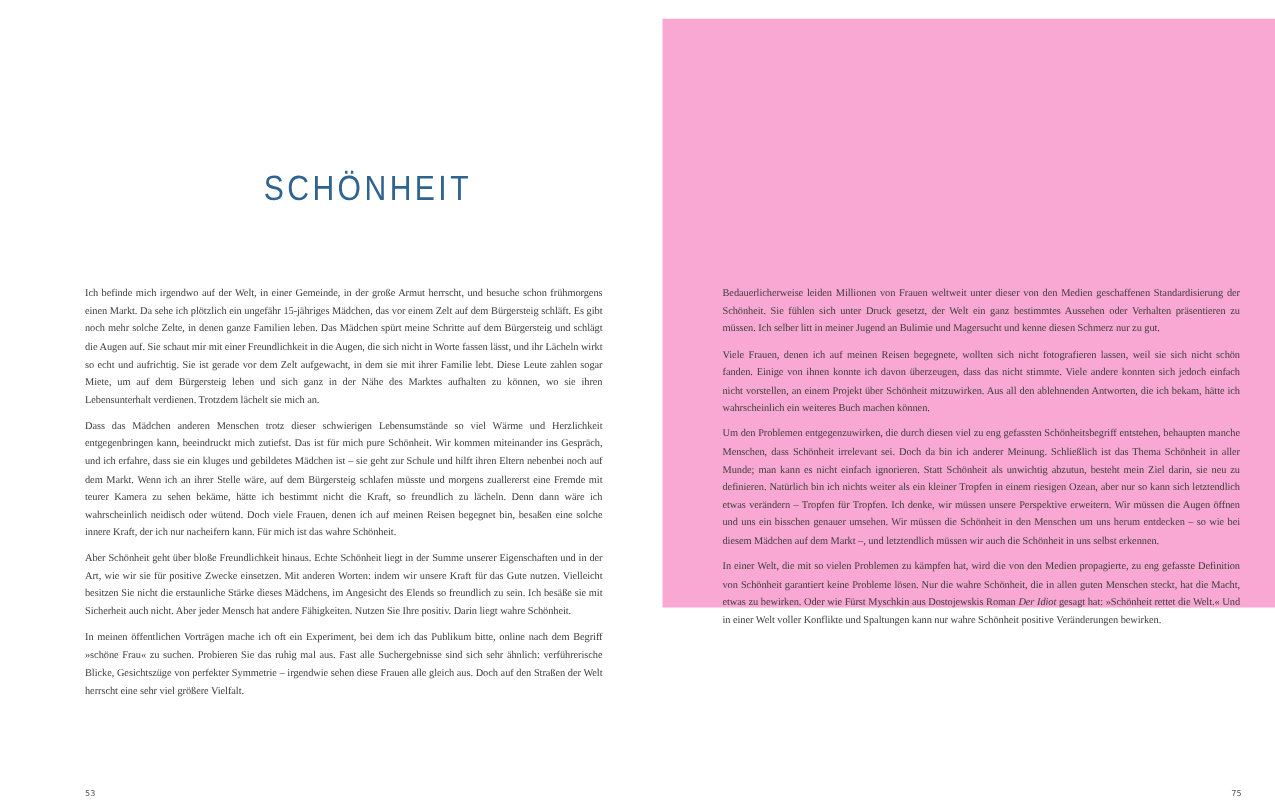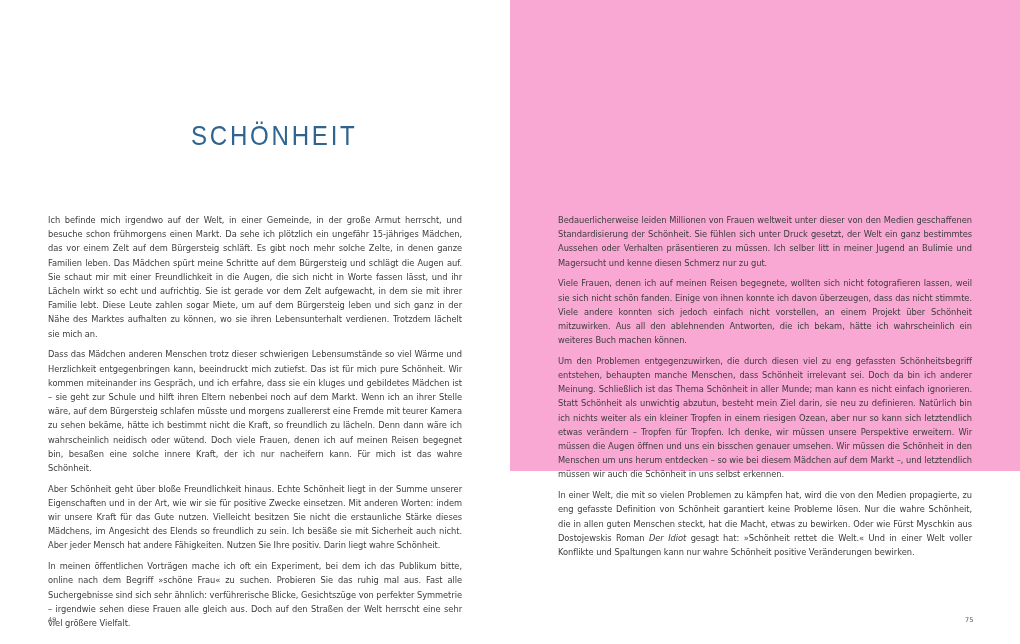--- a/index.html
+++ b/index.html
@@ -15,23 +15,24 @@
       font-family: "DejaVu Sans", sans-serif;
       color: #3a3a3a;
     }
     .spread {
       position: absolute;
       inset: 0;
       background: #ffffff;
     }
     .page {
       position: absolute;
-      top: 0;
+      top: 15px;
       height: 471px;
       width: 510px;
+      margin-left: 20px;
     }
     .page.left { left: 0; }
     .page.right { left: 510px; background: #f9a8d4; }
     .chapter-title {
       position: absolute;
       left: 191px;
       top: 118px;
       margin: 0;
       font-family: "Liberation Sans", sans-serif;
       font-weight: 400;
@@ -50,20 +51,21 @@
     .page.left .column { left: 48px; }
     .page.right .column { left: 48px; }
     .para {
       margin: 0 0 6.5px 0;
       font-size: 8.3px;
       line-height: 14.2px;
       text-align: justify;
       hyphens: manual;
       color: #3c3c3c;
       letter-spacing: -0.05px;
+      font-family: Liberation Serif, serif;
     }
     .para em { font-style: italic; }
     .folio {
       position: absolute;
       top: 616px;
       font-size: 6.5px;
       color: #555555;
       font-family: "DejaVu Sans", sans-serif;
     }
     .page.left .folio { left: 48px; }
@@ -75,21 +77,21 @@
 <div class="spread">
 
   <section class="page left">
     <h1 class="chapter-title">SCHÖNHEIT</h1>
     <div class="column">
       <p class="para">Ich befinde mich irgendwo auf der Welt, in einer Gemeinde, in der große Armut herrscht, und besuche schon frühmorgens einen Markt. Da sehe ich plötzlich ein ungefähr 15-jähriges Mädchen, das vor einem Zelt auf dem Bürgersteig schläft. Es gibt noch mehr solche Zelte, in denen ganze Familien leben. Das Mädchen spürt meine Schritte auf dem Bürgersteig und schlägt die Augen auf. Sie schaut mir mit einer Freundlichkeit in die Augen, die sich nicht in Worte fassen lässt, und ihr Lächeln wirkt so echt und aufrichtig. Sie ist gerade vor dem Zelt aufgewacht, in dem sie mit ihrer Familie lebt. Diese Leute zahlen sogar Miete, um auf dem Bürger­steig leben und sich ganz in der Nähe des Marktes aufhalten zu können, wo sie ihren Lebensunterhalt ver­dienen. Trotzdem lächelt sie mich an.</p>
       <p class="para">Dass das Mädchen anderen Menschen trotz dieser schwierigen Lebensumstände so viel Wärme und Herz­lichkeit entgegenbringen kann, beeindruckt mich zutiefst. Das ist für mich pure Schönheit. Wir kommen miteinander ins Gespräch, und ich erfahre, dass sie ein kluges und gebildetes Mädchen ist – sie geht zur Schule und hilft ihren Eltern nebenbei noch auf dem Markt. Wenn ich an ihrer Stelle wäre, auf dem Bürger­steig schlafen müsste und morgens zuallererst eine Fremde mit teurer Kamera zu sehen bekäme, hätte ich bestimmt nicht die Kraft, so freundlich zu lächeln. Denn dann wäre ich wahrscheinlich neidisch oder wütend. Doch viele Frauen, denen ich auf meinen Reisen begegnet bin, besaßen eine solche innere Kraft, der ich nur nacheifern kann. Für mich ist das wahre Schönheit.</p>
       <p class="para">Aber Schönheit geht über bloße Freundlichkeit hinaus. Echte Schönheit liegt in der Summe unserer Eigen­schaften und in der Art, wie wir sie für positive Zwecke einsetzen. Mit anderen Worten: indem wir unsere Kraft für das Gute nutzen. Vielleicht besitzen Sie nicht die erstaunliche Stärke dieses Mädchens, im An­gesicht des Elends so freundlich zu sein. Ich besäße sie mit Sicherheit auch nicht. Aber jeder Mensch hat andere Fähigkeiten. Nutzen Sie Ihre positiv. Darin liegt wahre Schönheit.</p>
       <p class="para">In meinen öffentlichen Vorträgen mache ich oft ein Experiment, bei dem ich das Publikum bitte, online nach dem Begriff »schöne Frau« zu suchen. Probieren Sie das ruhig mal aus. Fast alle Suchergebnisse sind sich sehr ähnlich: verführerische Blicke, Gesichtszüge von perfekter Symmetrie – irgendwie sehen diese Frauen alle gleich aus. Doch auf den Straßen der Welt herrscht eine sehr viel größere Vielfalt.</p>
     </div>
-    <div class="folio">49</div>
+    <div class="folio">53</div>
   </section>
 
   <section class="page right">
     <div class="column">
       <p class="para">Bedauerlicherweise leiden Millionen von Frauen weltweit unter dieser von den Medien geschaf­fenen Standardisierung der Schönheit. Sie fühlen sich unter Druck gesetzt, der Welt ein ganz bestimmtes Aussehen oder Verhalten präsentieren zu müssen. Ich selber litt in meiner Jugend an Bulimie und Magersucht und kenne diesen Schmerz nur zu gut.</p>
       <p class="para">Viele Frauen, denen ich auf meinen Reisen begegnete, wollten sich nicht fotografieren lassen, weil sie sich nicht schön fanden. Einige von ihnen konnte ich davon überzeugen, dass das nicht stimmte. Viele andere konnten sich jedoch einfach nicht vorstellen, an einem Projekt über Schön­heit mitzuwirken. Aus all den ablehnenden Antworten, die ich bekam, hätte ich wahrscheinlich ein weiteres Buch machen können.</p>
       <p class="para">Um den Problemen entgegenzuwirken, die durch diesen viel zu eng gefassten Schönheitsbegriff entstehen, behaupten manche Menschen, dass Schönheit irrelevant sei. Doch da bin ich an­derer Meinung. Schließlich ist das Thema Schönheit in aller Munde; man kann es nicht einfach ignorieren. Statt Schönheit als unwichtig abzutun, besteht mein Ziel darin, sie neu zu definieren. Natürlich bin ich nichts weiter als ein kleiner Tropfen in einem riesigen Ozean, aber nur so kann sich letztendlich etwas verändern – Tropfen für Tropfen. Ich denke, wir müssen unsere Perspek­tive erweitern. Wir müssen die Augen öffnen und uns ein bisschen genauer umsehen. Wir müssen die Schönheit in den Menschen um uns herum entdecken – so wie bei diesem Mädchen auf dem Markt –, und letztendlich müssen wir auch die Schönheit in uns selbst erkennen.</p>
       <p class="para"><span>In einer Welt, die mit so vielen Problemen zu kämpfen hat, wird die von den Medien propagierte, zu eng gefasste Definition von Schönheit garantiert keine Probleme lösen. Nur die wahre Schön­heit, die in allen guten Menschen steckt, hat die Macht, etwas zu bewirken. Oder wie Fürst Mysch­kin aus Dostojewskis Roman </span><em>Der Idiot</em><span> gesagt hat: »Schönheit rettet die Welt.« Und in einer Welt voller Konflikte und Spaltungen kann nur wahre Schönheit positive Veränderungen bewirken.</span></p>
     </div>
     <div class="folio">75</div>

